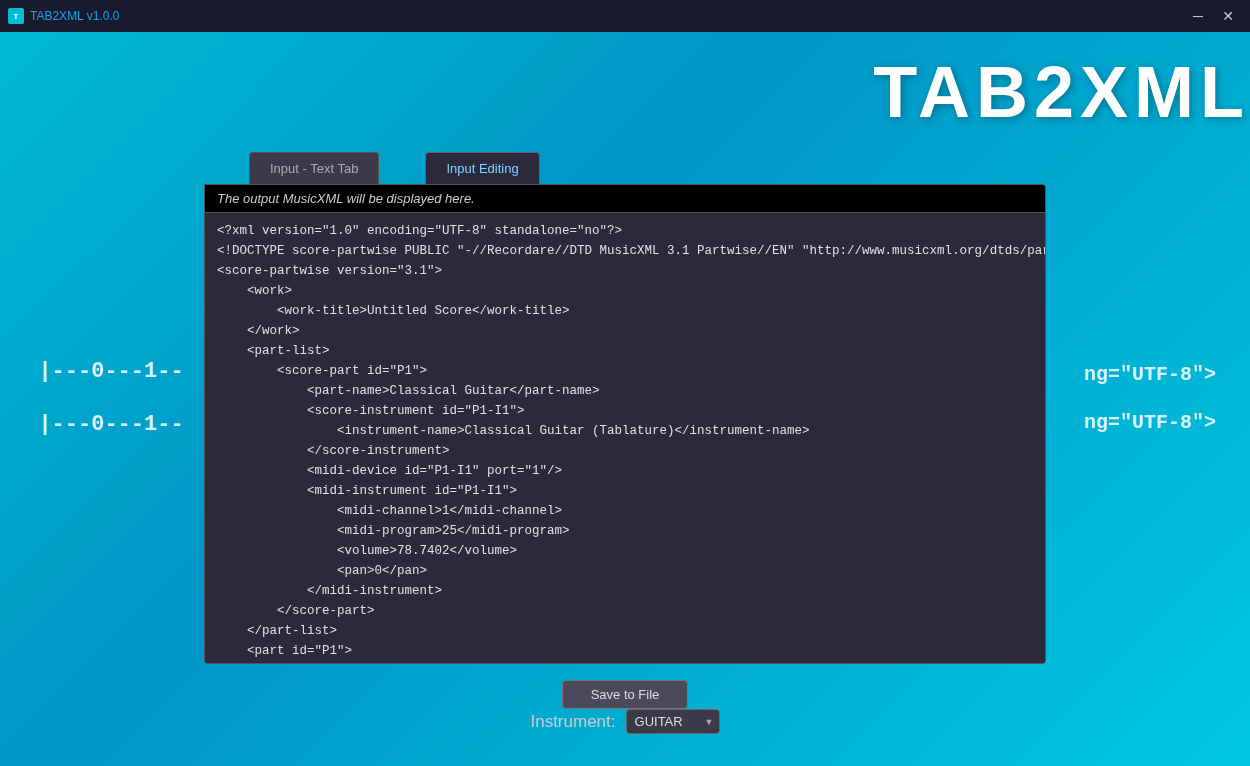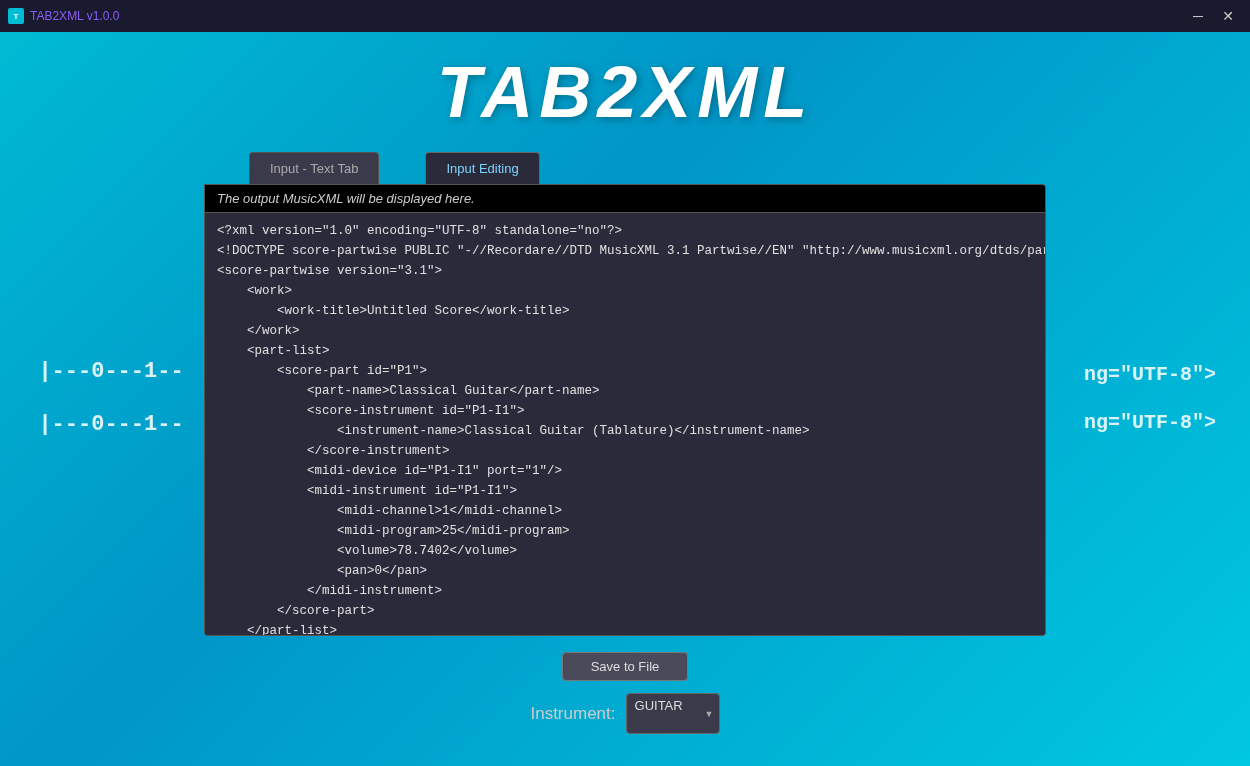--- a/index.html
+++ b/index.html
@@ -35,21 +35,21 @@
       background: #00bcd4;
       border-radius: 2px;
       display: flex;
       align-items: center;
       justify-content: center;
       font-size: 8px;
       color: #fff;
       font-weight: bold;
     }
     .title-bar-title {
-      color: #8b5cf6;
+      color: #0ea5e9;
       font-size: 12px;
     }
     .title-bar-controls {
       display: flex;
       gap: 2px;
     }
     .title-btn {
       width: 28px;
       height: 28px;
       background: transparent;
@@ -62,23 +62,22 @@
       justify-content: center;
       border-radius: 2px;
     }
 
     
     .app-header {
       width: 100%;
       height: 120px;
       display: flex;
       align-items: center;
-      justify-content: center;
-      position: relative;
-      font-style: italic;
+      justify-content: flex-end;
+      position: relative;
     }
     .app-title {
       font-size: 72px;
       font-weight: 900;
       color: #fff;
       letter-spacing: 6px;
       text-transform: uppercase;
       font-family: Arial Black, Arial, sans-serif;
       text-shadow: 2px 2px 8px rgba(0,0,0,0.3);
     }
@@ -212,21 +211,21 @@
       min-width: max-content;
     }
 
     
     .bottom-controls {
       width: 100%;
       max-width: 860px;
       display: flex;
       flex-direction: column;
       align-items: center;
-      gap: 12px;
+      gap: 0;
       margin-top: 16px;
     }
     .save-btn {
       padding: 6px 28px;
       background: #4a4a5a;
       border: 1px solid #777;
       border-radius: 4px;
       color: #ddd;
       font-size: 13px;
       cursor: pointer;
@@ -239,21 +238,21 @@
     }
     .instrument-label {
       color: #ccc;
       font-size: 17px;
     }
     .instrument-select {
       background: #3a3a4a;
       border: 1px solid #666;
       color: #ddd;
       font-size: 13px;
-      padding: 4px 24px 20px 8px;
+      padding: 4px 24px 4px 8px;
       border-radius: 4px;
       appearance: none;
       -webkit-appearance: none;
       cursor: pointer;
       position: relative;
     }
     .select-wrapper {
       position: relative;
       display: inline-block;
     }

